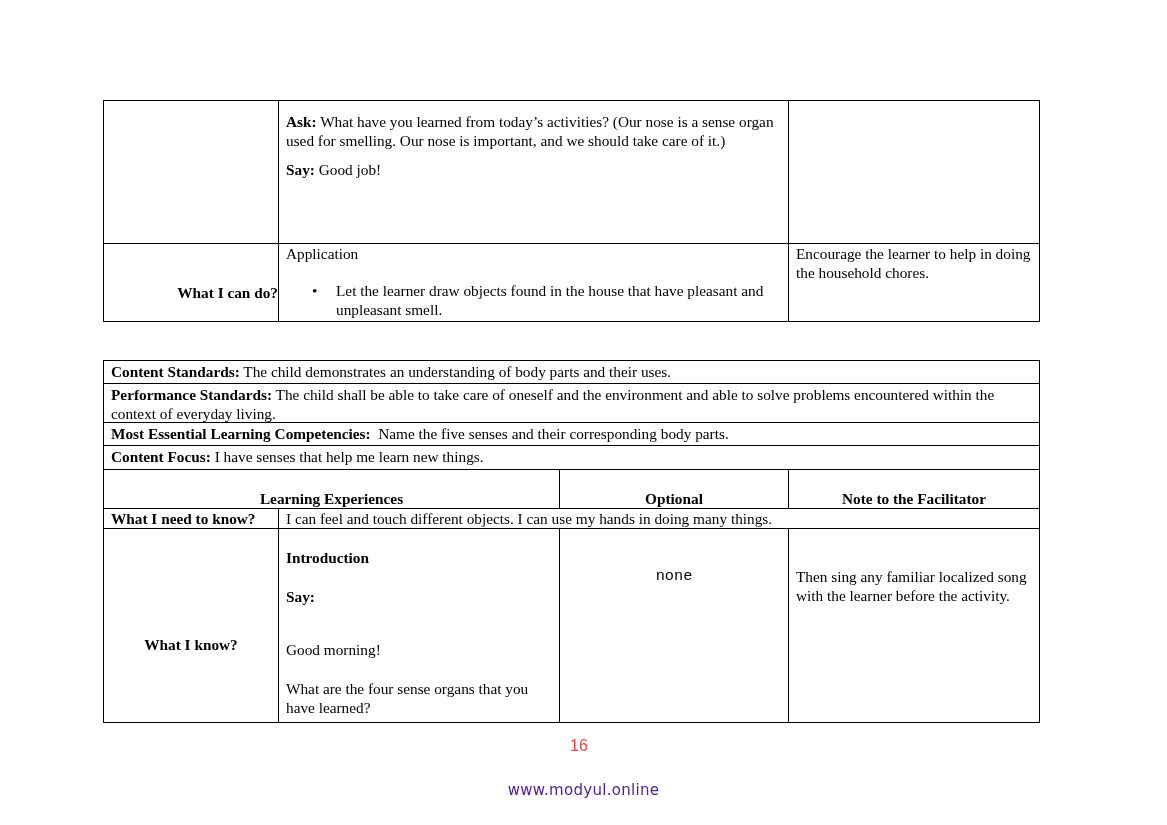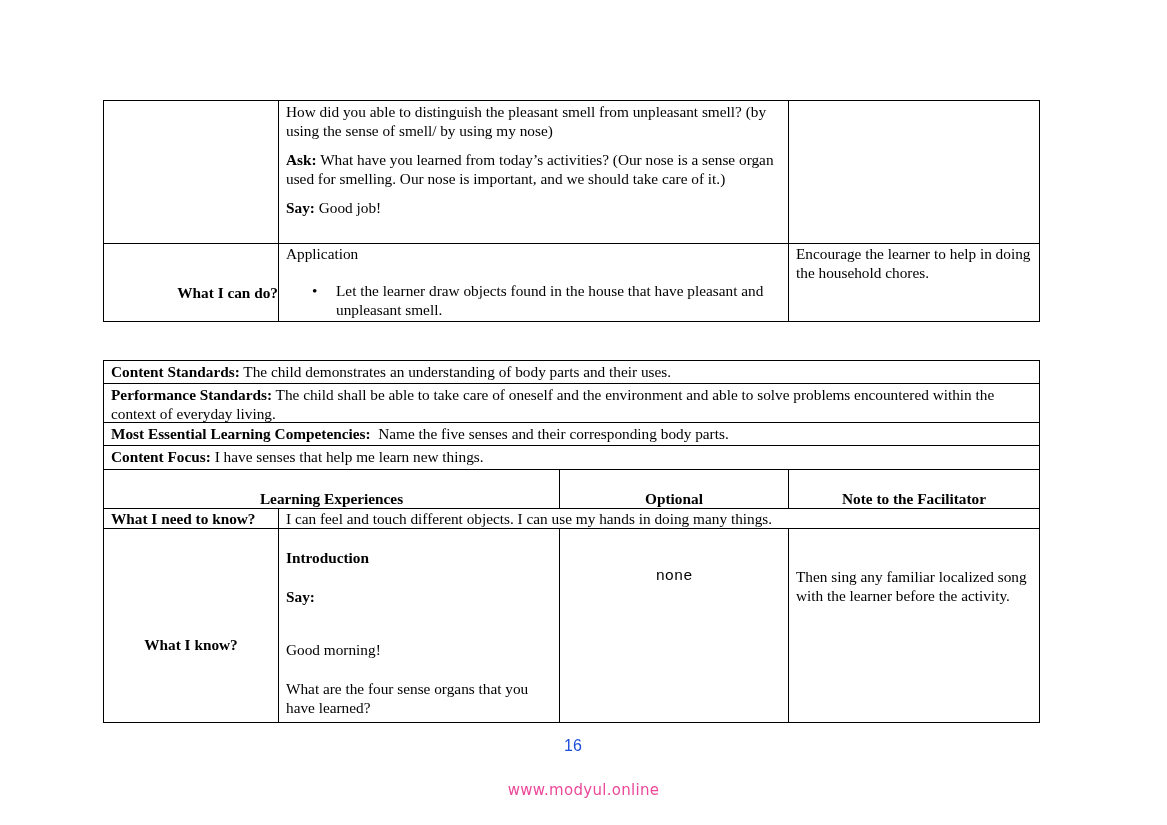--- a/index.html
+++ b/index.html
@@ -20,36 +20,36 @@
     .hline { position: absolute; height: 1px; background: #000; }
     .vline { position: absolute; width: 1px; background: #000; }
     .cell { position: absolute; box-sizing: border-box; }
     .b { font-weight: bold; }
     p { margin: 0; }
     .center { text-align: center; }
 
     
     .page-num {
       position: absolute;
-      left: 2px; width: 1142px;
+      left: 8px; width: 1142px;
       top: 736px;
       text-align: center;
       font-family: "Liberation Sans", "DejaVu Sans", sans-serif;
       font-size: 16px;
-      color: #1d4ed8;
+      color: #ef4444;
     }
     .watermark {
       position: absolute;
       left: 0; width: 1167px;
       top: 781px;
       text-align: center;
       font-family: "DejaVu Sans", "Liberation Sans", sans-serif;
       font-size: 15px;
       letter-spacing: 0.3px;
-      color: #ec4899;
+      color: #4c1d95;
     }
     ul.bul {
       margin: 0;
       padding: 0 0 0 50px;
       list-style: none;
     }
     ul.bul li { position: relative; }
     ul.bul li .dot {
       position: absolute;
       left: -24px;
@@ -64,21 +64,20 @@
   <div class="hline" style="left:103px; top:100px; width:937px;"></div>
   <div class="hline" style="left:103px; top:243px; width:937px;"></div>
   <div class="hline" style="left:103px; top:321px; width:937px;"></div>
   <div class="vline" style="left:103px; top:100px; height:222px;"></div>
   <div class="vline" style="left:278px; top:100px; height:222px;"></div>
   <div class="vline" style="left:788px; top:100px; height:222px;"></div>
   <div class="vline" style="left:1039px; top:100px; height:222px;"></div>
 
   <div class="cell" style="left:104px; top:101px; width:174px; height:142px;"></div>
   <div class="cell" style="left:286px; top:102px; width:498px;">
-    <p>How did you able to distinguish the pleasant smell from unpleasant smell? (by using the sense of smell/ by using my nose)</p>
     <p style="margin-top:10px;"><span class="b">Ask:</span><span> What have you learned from today’s activities? (Our nose is a sense organ used for smelling. Our nose is important, and we should take care of it.)</span></p>
     <p style="margin-top:10px;"><span class="b">Say:</span><span> Good job!</span></p>
   </div>
   <div class="cell" style="left:789px; top:101px; width:250px; height:142px;"></div>
 
   <div class="cell b center" style="left:104px; top:283px; width:174px;text-align:right;">What I can do?</div>
   <div class="cell" style="left:286px; top:244px; width:500px;">
     <p>Application</p>
     <ul class="bul" style="margin-top:18px;">
       <li>

